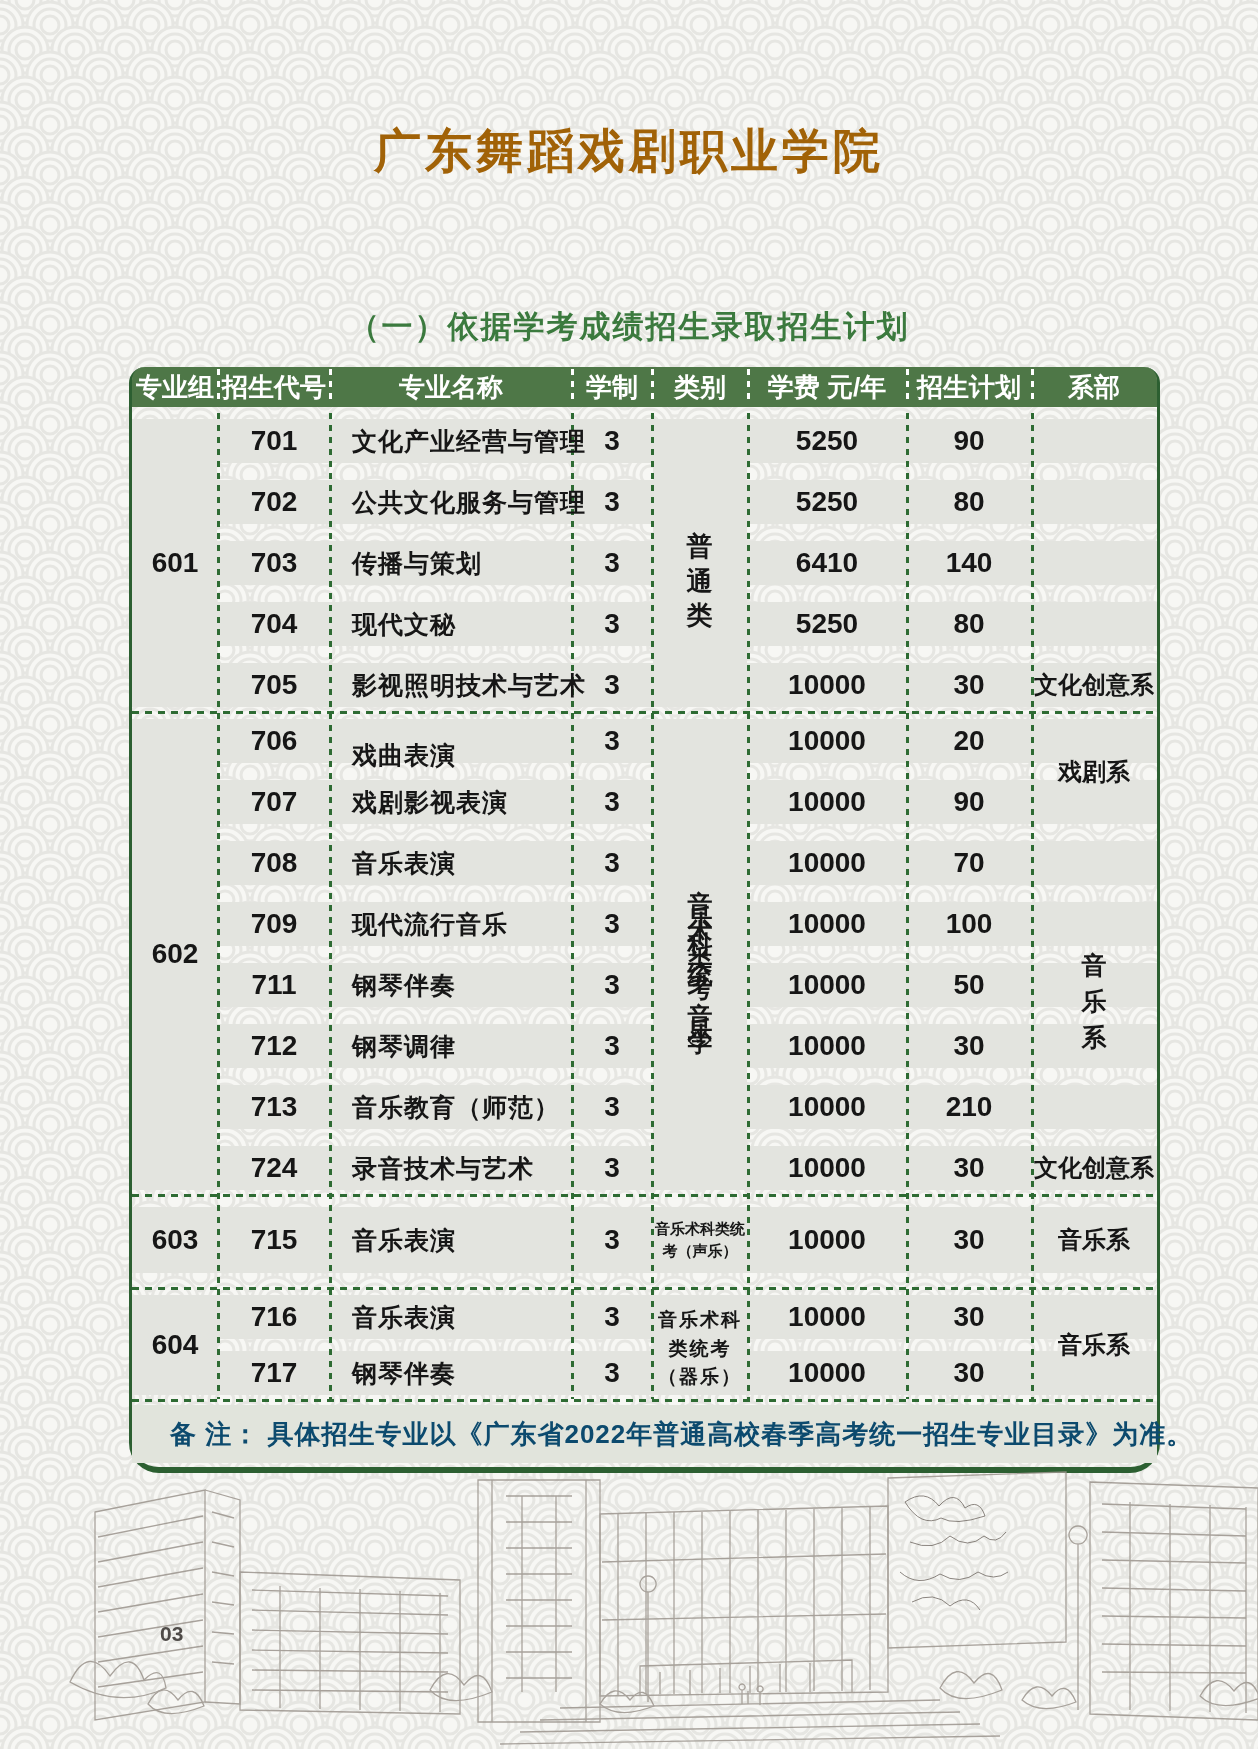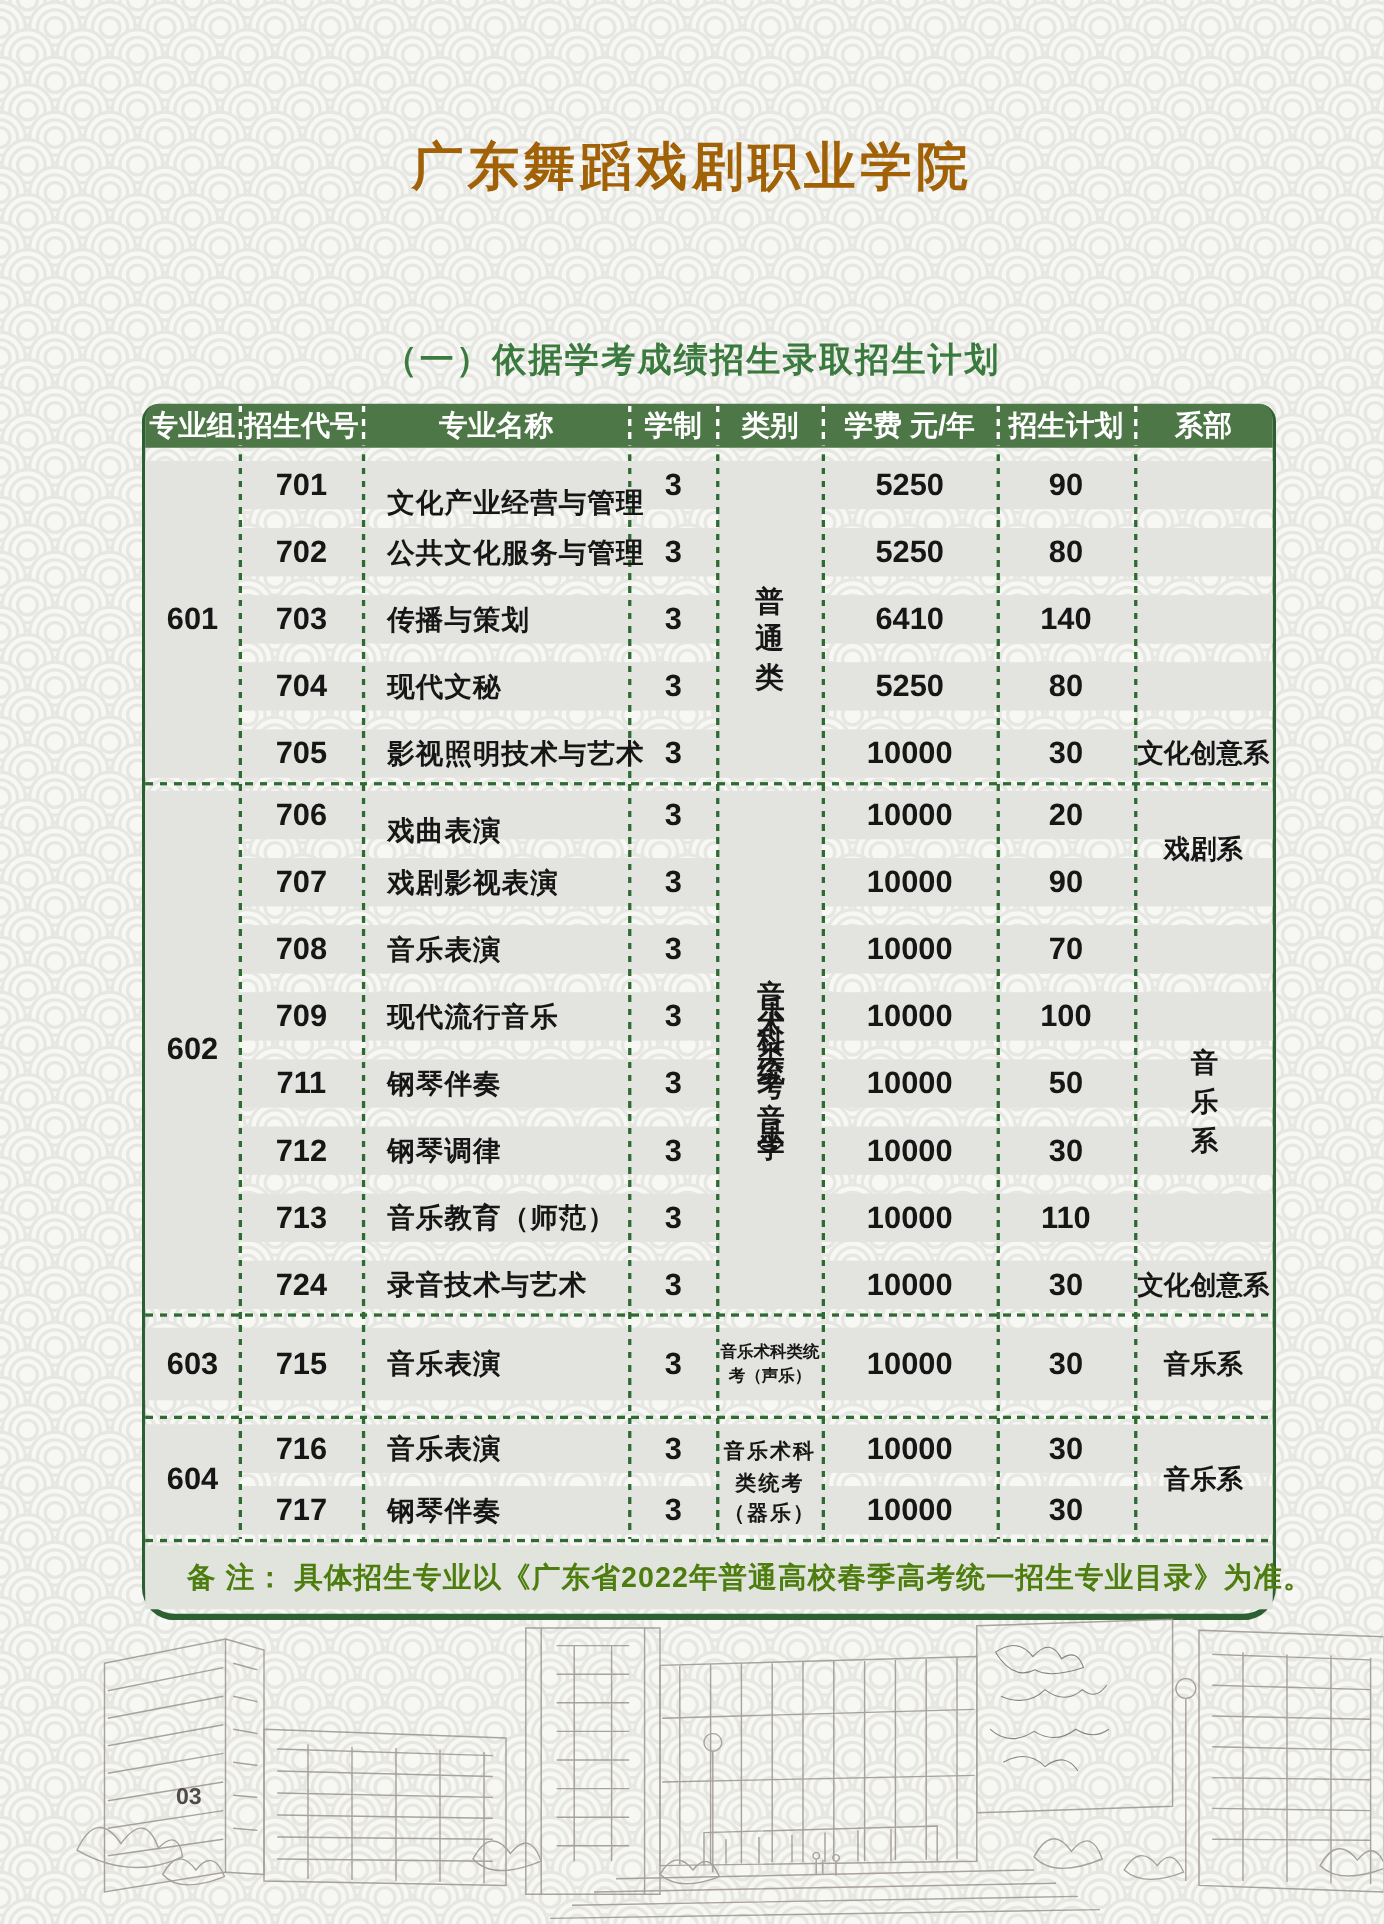--- a/index.html
+++ b/index.html
@@ -32,21 +32,21 @@
   .num{font-size:28px;}
   .name{position:absolute;left:220px;transform:translateY(-50%);white-space:nowrap;color:#161616;font-weight:bold;font-size:25px;letter-spacing:1px;}
   .glabel{font-size:28px;}
   .dept{font-size:24px;}
   .vtext{position:absolute;transform:translate(-50%,-50%);writing-mode:vertical-rl;text-orientation:upright;color:#161616;font-weight:bold;line-height:1;}
   .cat-small{font-size:15px;line-height:1.45;text-align:center;}
   .cat-mid{font-size:19px;line-height:1.5;text-align:center;letter-spacing:2px;}
   .dept2{font-size:24px;line-height:2.6;text-align:center;}
 
   .remarkband{position:absolute;left:0;top:998px;width:1025px;height:58px;background:#e1e4dc;}
-  .remark{position:absolute;left:38px;top:50%;transform:translateY(-50%);font-size:26px;font-weight:bold;color:#4d7c0f;letter-spacing:1px;white-space:nowrap;}
+  .remark{position:absolute;left:38px;top:50%;transform:translateY(-50%);font-size:26px;font-weight:bold;color:#0c4a6e;letter-spacing:1px;white-space:nowrap;}
 
   .pagenum{position:absolute;left:160px;top:1622px;font-size:21px;font-weight:bold;color:#4f4b48;z-index:3;}
   .illus{position:absolute;left:0;top:1452px;z-index:2;}
 </style>
 </head>
 <body>
 
 <div class="page">
 
   <svg class="bg" width="1258" height="1749">
@@ -145,21 +145,21 @@
         <div class="gsep" style="top:787px"></div>
         <div class="gsep" style="top:880px"></div>
         <div class="gsep" style="top:992px"></div>
 
         <div class="cell glabel" style="left:43px;top:156px">601</div>
         <div class="cell glabel" style="left:43px;top:547px">602</div>
         <div class="cell glabel" style="left:43px;top:833px">603</div>
         <div class="cell glabel" style="left:43px;top:938px">604</div>
 
         <div class="cell num" style="left:142px;top:34px">701</div>
-        <div class="name" style="top:50px">文化产业经营与管理</div>
+        <div class="name" style="top:34px">文化产业经营与管理</div>
         <div class="cell num" style="left:480px;top:34px">3</div>
         <div class="cell num" style="left:695px;top:34px">5250</div>
         <div class="cell num" style="left:837px;top:34px">90</div>
 
         <div class="cell num" style="left:142px;top:95px">702</div>
         <div class="name" style="top:95px">公共文化服务与管理</div>
         <div class="cell num" style="left:480px;top:95px">3</div>
         <div class="cell num" style="left:695px;top:95px">5250</div>
         <div class="cell num" style="left:837px;top:95px">80</div>
 
@@ -214,21 +214,21 @@
         <div class="cell num" style="left:142px;top:639px">712</div>
         <div class="name" style="top:639px">钢琴调律</div>
         <div class="cell num" style="left:480px;top:639px">3</div>
         <div class="cell num" style="left:695px;top:639px">10000</div>
         <div class="cell num" style="left:837px;top:639px">30</div>
 
         <div class="cell num" style="left:142px;top:700px">713</div>
         <div class="name" style="top:700px">音乐教育（师范）</div>
         <div class="cell num" style="left:480px;top:700px">3</div>
         <div class="cell num" style="left:695px;top:700px">10000</div>
-        <div class="cell num" style="left:837px;top:700px">110</div>
+        <div class="cell num" style="left:837px;top:700px">210</div>
 
         <div class="cell num" style="left:142px;top:761px">724</div>
         <div class="name" style="top:761px">录音技术与艺术</div>
         <div class="cell num" style="left:480px;top:761px">3</div>
         <div class="cell num" style="left:695px;top:761px">10000</div>
         <div class="cell num" style="left:837px;top:761px">30</div>
 
         <div class="cell num" style="left:142px;top:833px">715</div>
         <div class="name" style="top:833px">音乐表演</div>
         <div class="cell num" style="left:480px;top:833px">3</div>

